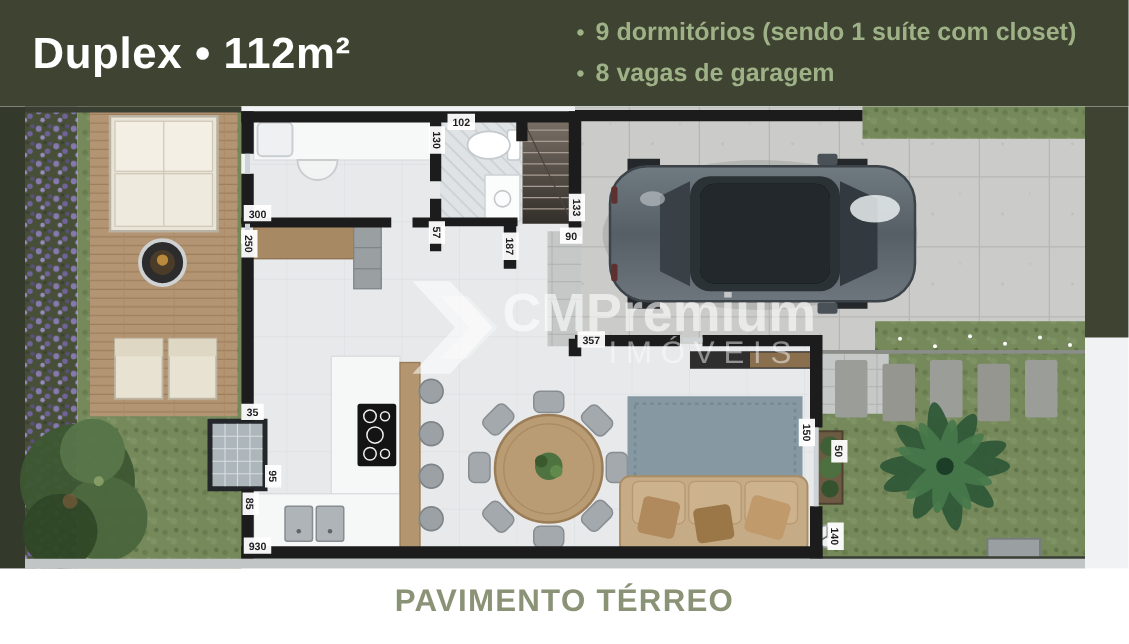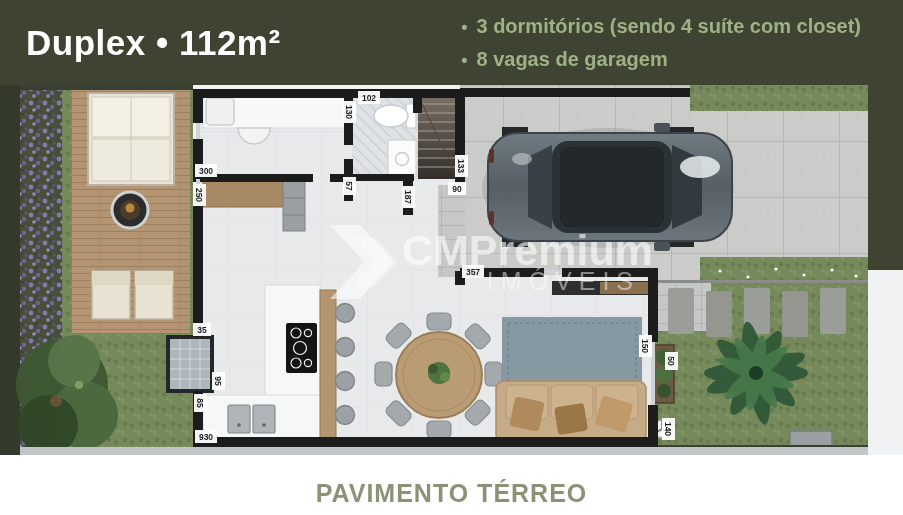--- a/index.html
+++ b/index.html
@@ -8,38 +8,38 @@
   .header{position:absolute;left:0;top:0;width:903px;height:85px;background:#3e4431;
           display:flex;align-items:center;justify-content:space-between;box-sizing:border-box;
           padding:0 28px 0 26px;}
   .title{color:#ffffff;font-size:35px;font-weight:bold;letter-spacing:.5px;}
   .bullets{display:flex;flex-direction:column;gap:10px;align-items:flex-start;padding-right:14px;}
   .bullet{color:#9fb287;font-size:20px;font-weight:bold;display:flex;gap:9px;align-items:baseline;}
   .bullet .mk{font-size:18px;}
   .planwrap{position:absolute;left:0;top:85px;width:903px;height:370px;}
   .footer{position:absolute;left:0;top:455px;width:903px;height:60px;background:#ffffff;
           display:flex;justify-content:center;}
-  .caption{margin-top:24px;color:#8b9377;font-size:25px;font-weight:bold;letter-spacing:1px;}
+  .caption{margin-top:12px;color:#8b9377;font-size:25px;font-weight:bold;letter-spacing:1px;}
   svg text.dim{font-family:"Liberation Sans",sans-serif;font-size:8.5px;fill:#1d1d1d;font-weight:bold;}
   svg text.wm-brand{font-family:"Liberation Sans",sans-serif;font-size:43px;font-weight:bold;
     fill:rgba(255,255,255,0.60);}
   svg text.wm-sub{font-family:"Liberation Sans",sans-serif;font-size:25px;letter-spacing:7px;
     fill:rgba(255,255,255,0.48);}
 </style>
 </head>
 <body>
 
 <div class="page">
 
   <div class="header">
     <div class="title">Duplex • 112m²</div>
     <div class="bullets">
       <div class="bullet">
         <span class="mk">•</span>
-        <span>3 dormitórios (sendo 4 suíte com closet)</span>
+        <span>9 dormitórios (sendo 1 suíte com closet)</span>
       </div>
       <div class="bullet">
         <span class="mk">•</span>
         <span>8 vagas de garagem</span>
       </div>
     </div>
   </div>
 
   <div class="planwrap">
   <svg width="903" height="370" viewBox="0 0 903 370" xmlns="http://www.w3.org/2000/svg">

